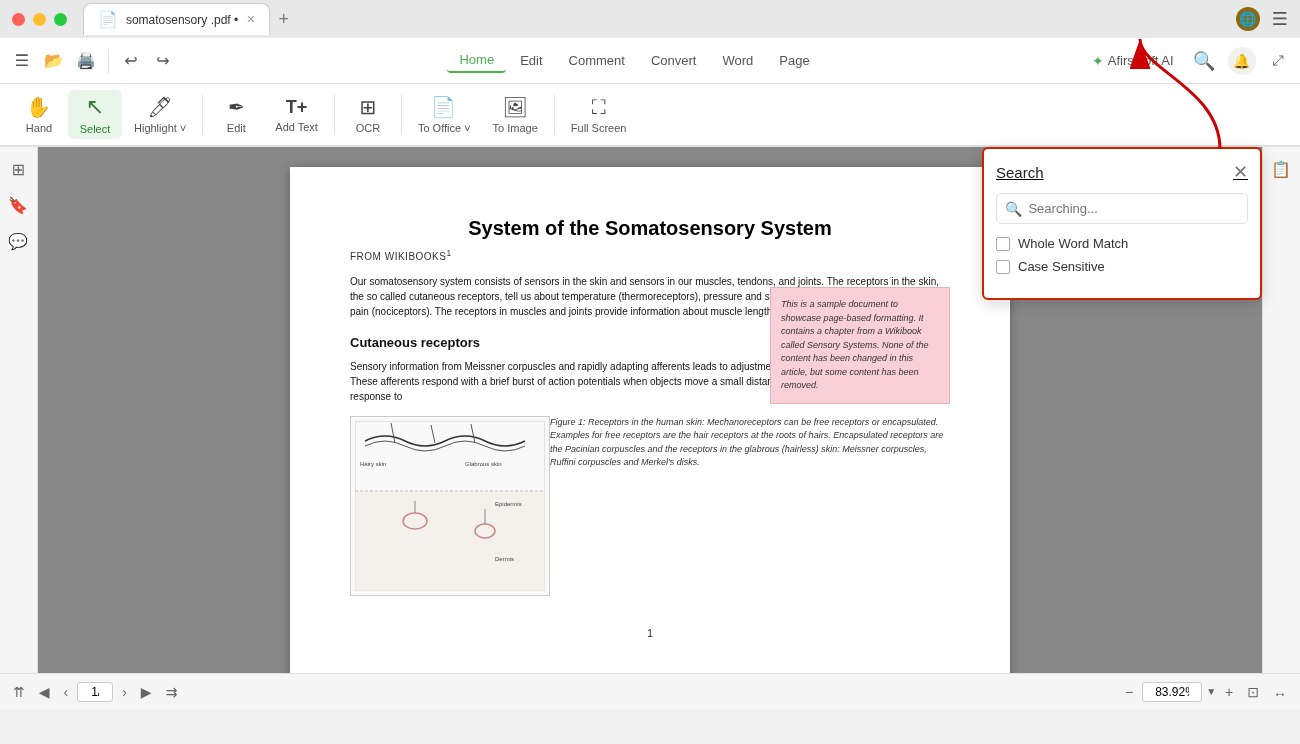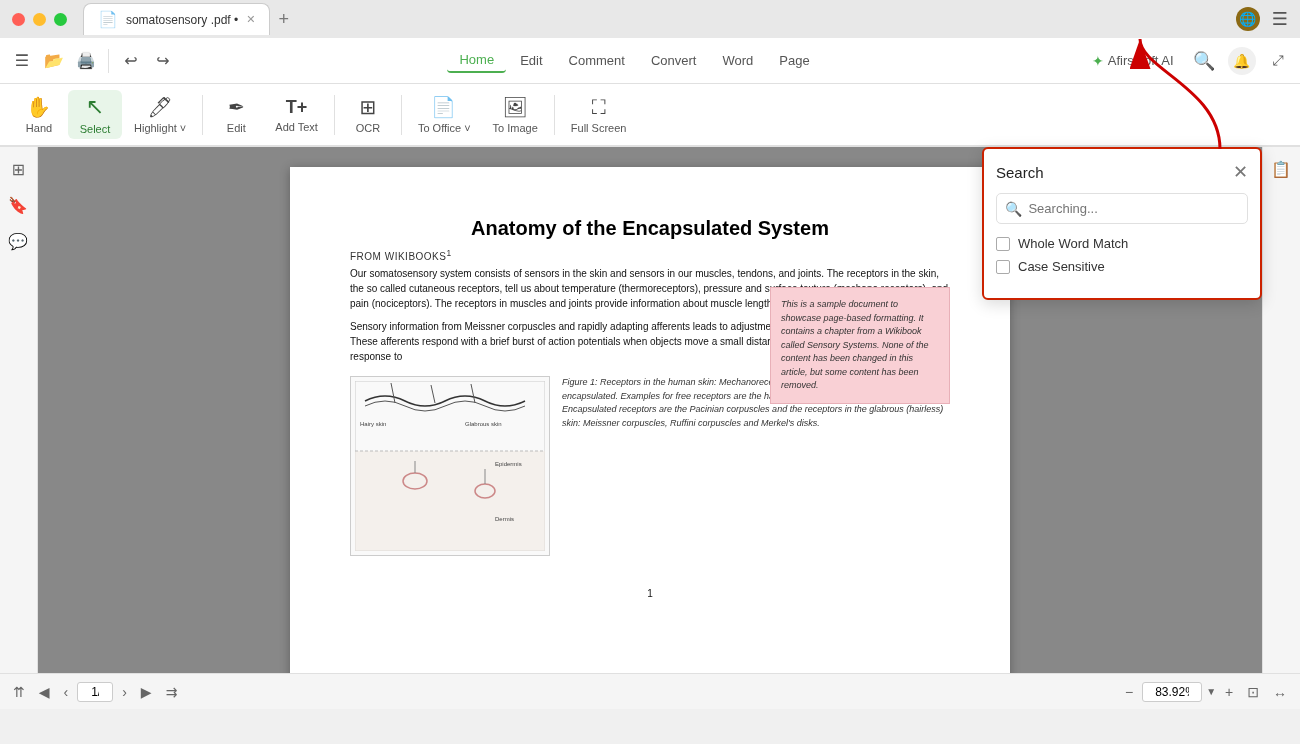--- a/index.html
+++ b/index.html
@@ -127,30 +127,30 @@
       background: #fff;
       width: 720px;
       min-height: 900px;
       padding: 50px 60px;
       box-shadow: 0 2px 10px rgba(0,0,0,0.3);
       position: relative;
     }
 
     
     .pdf-title { font-size: 20px; font-weight: bold; text-align: center; margin-bottom: 8px; color: #000; }
-    .pdf-source { font-size: 10px; text-align: left; margin-bottom: 4px; color: #333; letter-spacing: 0.5px; }
+    .pdf-source { font-size: 10px; text-align: left; margin-bottom: 12px; color: #333; letter-spacing: 0.5px; }
     .pdf-body { font-size: 10px; line-height: 1.5; color: #111; }
     .pdf-section-title { font-size: 13px; font-weight: bold; margin: 14px 0 6px; }
     .pdf-text { margin-bottom: 8px; }
     .pink-box {
       background: #f9d0d5; border: 1px solid #e8b0b8;
       padding: 10px; font-size: 9px; font-style: italic; line-height: 1.5;
       color: #333; position: absolute; right: 60px; top: 120px; width: 180px;
     }
-    .figure-area { display: flex; margin-top: 12px; gap: 12px; }
+    .figure-area { display: flex; margin-top: 12px; gap: 0; }
     .figure-img {
       width: 200px; height: 180px; border: 1px solid #ccc;
       display: flex; align-items: center; justify-content: center;
       background: #f9f9f9; flex-shrink: 0;
     }
     .figure-caption { font-size: 9px; line-height: 1.5; color: #333; font-style: italic; }
     .page-number { text-align: center; font-size: 10px; margin-top: 30px; }
     .footnote { font-size: 9px; margin-top: 16px; color: #333; border-top: 1px solid #ccc; padding-top: 4px; }
 
     
@@ -174,20 +174,21 @@
       background: #fff;
       border: 2px solid #cc2200;
       border-radius: 6px;
       z-index: 100;
       padding: 12px;
       box-shadow: 0 4px 16px rgba(0,0,0,0.15);
     }
     .search-panel-header {
       display: flex; justify-content: space-between; align-items: center;
       margin-bottom: 10px;
+      text-decoration: underline;
     }
     .search-title { font-size: 15px; font-weight: 500; color: #222; }
     .search-close { background: transparent; border: none; cursor: pointer; font-size: 18px; color: #777; }
     .search-input-wrap {
       border: 1px solid #e0e0e0; border-radius: 5px;
       display: flex; align-items: center; padding: 0 8px; gap: 6px;
       margin-bottom: 12px;
     }
     .search-input-icon { color: #aaa; font-size: 14px; }
     .search-input {
@@ -372,30 +373,31 @@
     <div class="sidebar-icon">⊞</div>
     <div class="sidebar-icon">🔖</div>
     <div class="sidebar-icon">💬</div>
   </div>
 
   <div class="pdf-area">
 
     <div class="word-icon">W</div>
 
     <div class="pdf-page">
-      <div class="pdf-title">Anatomy of the Encapsulated System</div>
+      <div class="pdf-title">System of the Somatosensory System</div>
       <div class="pdf-source">
         <span>FROM WIKIBOOKS</span><sup>1</sup>
       </div>
 
       <div class="pink-box">This is a sample document to showcase page-based formatting. It contains a chapter from a Wikibook called Sensory Systems. None of the content has been changed in this article, but some content has been removed.</div>
 
       <div class="pdf-body">
         <p class="pdf-text">Our somatosensory system consists of sensors in the skin and sensors in our muscles, tendons, and joints. The receptors in the skin, the so called cutaneous receptors, tell us about temperature (thermoreceptors), pressure and surface texture (mechano receptors), and pain (nociceptors). The receptors in muscles and joints provide information about muscle length, muscle tension, and joint angles.</p>
 
+        <div class="pdf-section-title">Cutaneous receptors</div>
         <p class="pdf-text">Sensory information from Meissner corpuscles and rapidly adapting afferents leads to adjustment of grip force when objects are lifted. These afferents respond with a brief burst of action potentials when objects move a small distance during the early stages of lifting. In response to</p>
 
         <div class="figure-area">
 
           <div class="figure-img">
             <svg width="190" height="170" viewBox="0 0 190 170" xmlns="http://www.w3.org/2000/svg">
 
               <rect x="0" y="0" width="190" height="170" fill="#f9f9f9" stroke="#ccc"></rect>
 
               <path d="M10,20 Q30,10 50,20 Q70,30 90,20 Q110,10 130,20 Q150,30 170,20" stroke="#333" fill="none" stroke-width="1.5"></path>

